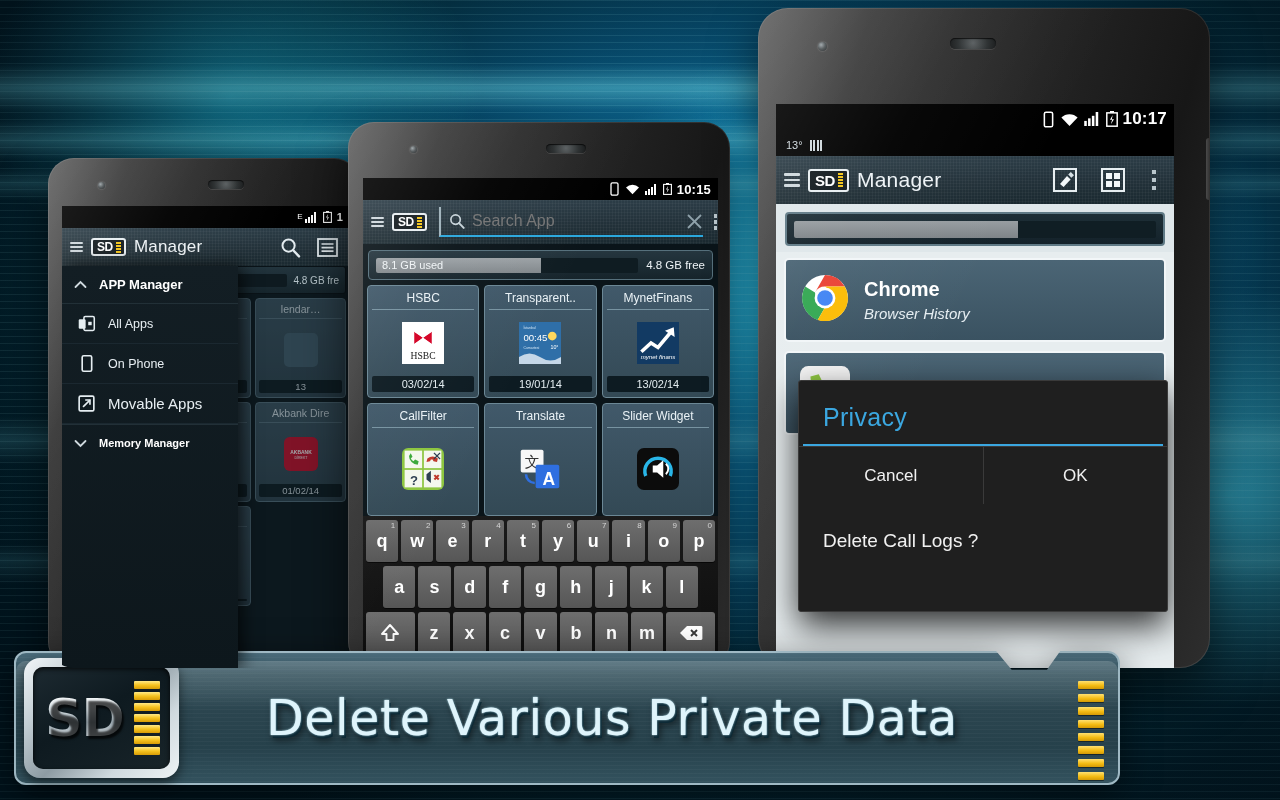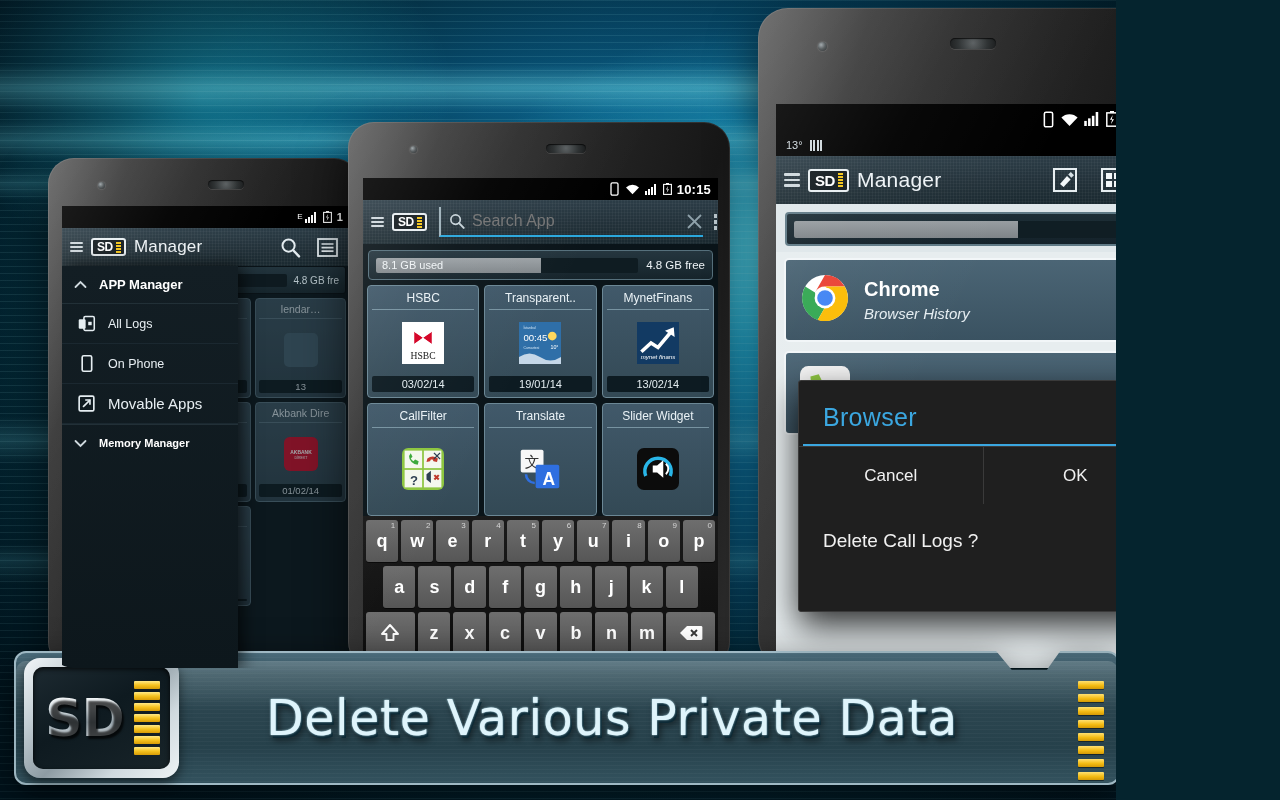--- a/index.html
+++ b/index.html
@@ -5,21 +5,21 @@
 <style>
   * { margin:0; padding:0; box-sizing:border-box; }
   html,body{ width:1280px; height:800px; overflow:hidden; }
   body{
     font-family:"Liberation Sans", sans-serif;
     background:#05242e;
     position:relative;
   }
 
   
-  #stage{ position:absolute; inset:0; width:1116px; height:800px; overflow:hidden; }
+  #stage{ position:absolute; inset:0; width:1280px; height:800px; overflow:hidden; }
   .bg-base{
     position:absolute; inset:0;
     background:
       radial-gradient(ellipse 900px 600px at 62% 38%, #1ea7d6 0%, #0d6f9c 28%, #074f72 48%, #04303f 70%, #021c26 100%);
   }
   .bg-glow{
     position:absolute; inset:0;
     background:
       radial-gradient(ellipse 520px 320px at 72% 30%, rgba(90,220,255,.85) 0%, rgba(40,180,235,.35) 35%, rgba(0,0,0,0) 68%),
       radial-gradient(ellipse 360px 260px at 18% 12%, rgba(30,190,235,.55) 0%, rgba(0,0,0,0) 70%),
@@ -347,21 +347,21 @@
 
             <div id="left-drawer-items">
                 <div style="display: flex; align-items: center; gap: 12px; padding: 10px 10px 10px 14px; border-bottom: 1px solid rgb(27, 40, 48);">
                   <span style="width: 20px; display: flex; justify-content: center;">
                     <svg width="19" height="19" viewBox="0 0 22 22">
                       <rect x="8" y="3" width="12" height="16" rx="1.6" fill="none" stroke="#e6eef2" stroke-width="1.8"></rect>
                       <rect x="2" y="6" width="8" height="11" rx="1.4" fill="#e6eef2"></rect>
                       <rect x="13" y="9" width="4" height="4" fill="#e6eef2"></rect>
                     </svg>
                   </span>
-                  <span style="color: rgb(231, 238, 242); font-size: 12.5px;">All Logs</span>
+                  <span style="color: rgb(231, 238, 242); font-size: 12.5px;">All Apps</span>
                 </div>
                 <div style="display: flex; align-items: center; gap: 12px; padding: 10px 10px 10px 14px; border-bottom: 1px solid rgb(27, 40, 48);">
                   <span style="width: 20px; display: flex; justify-content: center;">
                     <svg width="19" height="19" viewBox="0 0 22 22">
                       <rect x="6" y="2" width="11" height="18" rx="1.8" fill="none" stroke="#e6eef2" stroke-width="1.9"></rect>
                     </svg>
                   </span>
                   <span style="color: rgb(231, 238, 242); font-size: 12.5px;">On Phone</span>
                 </div>
                 <div style="display: flex; align-items: center; gap: 12px; padding: 10px 10px 10px 14px; border-bottom: 1px solid rgb(27, 40, 48);">
@@ -712,21 +712,21 @@
                   <span style="color:#fff;font-size:20px;font-weight:700;">Caller</span>
                 </span>
               </div>
             </div>
         </div>
 
         <div style="position:absolute;left:22px;right:6px;top:276px;height:232px;
                     background:#1f1f1f;border:1px solid #3a3a3a;border-radius:3px;
                     box-shadow:0 14px 34px rgba(0,0,0,.8);z-index:9;display:flex;flex-direction:column;">
           <div style="padding:22px 24px 12px;">
-            <div style="color:#3ba7e0;font-size:25px;letter-spacing:.3px;">Browser</div>
+            <div style="color:#3ba7e0;font-size:25px;letter-spacing:.3px;">Privacy</div>
           </div>
           <div style="height:2px;background:#3ba7e0;margin:0 4px;"></div>
           <div style="display:flex;border-top:1px solid #3a3a3a;height:58px;">
             <div style="flex:1;display:flex;align-items:center;justify-content:center;color:#f1f1f1;font-size:17px;
                         border-right:1px solid #3a3a3a;">Cancel</div>
             <div style="flex:1;display:flex;align-items:center;justify-content:center;color:#f1f1f1;font-size:17px;">OK</div>
           </div>
           <div style="flex:1;padding:26px 24px;color:#f1f1f1;font-size:19px;">Delete Call Logs ?</div>
         </div>
       </div>

